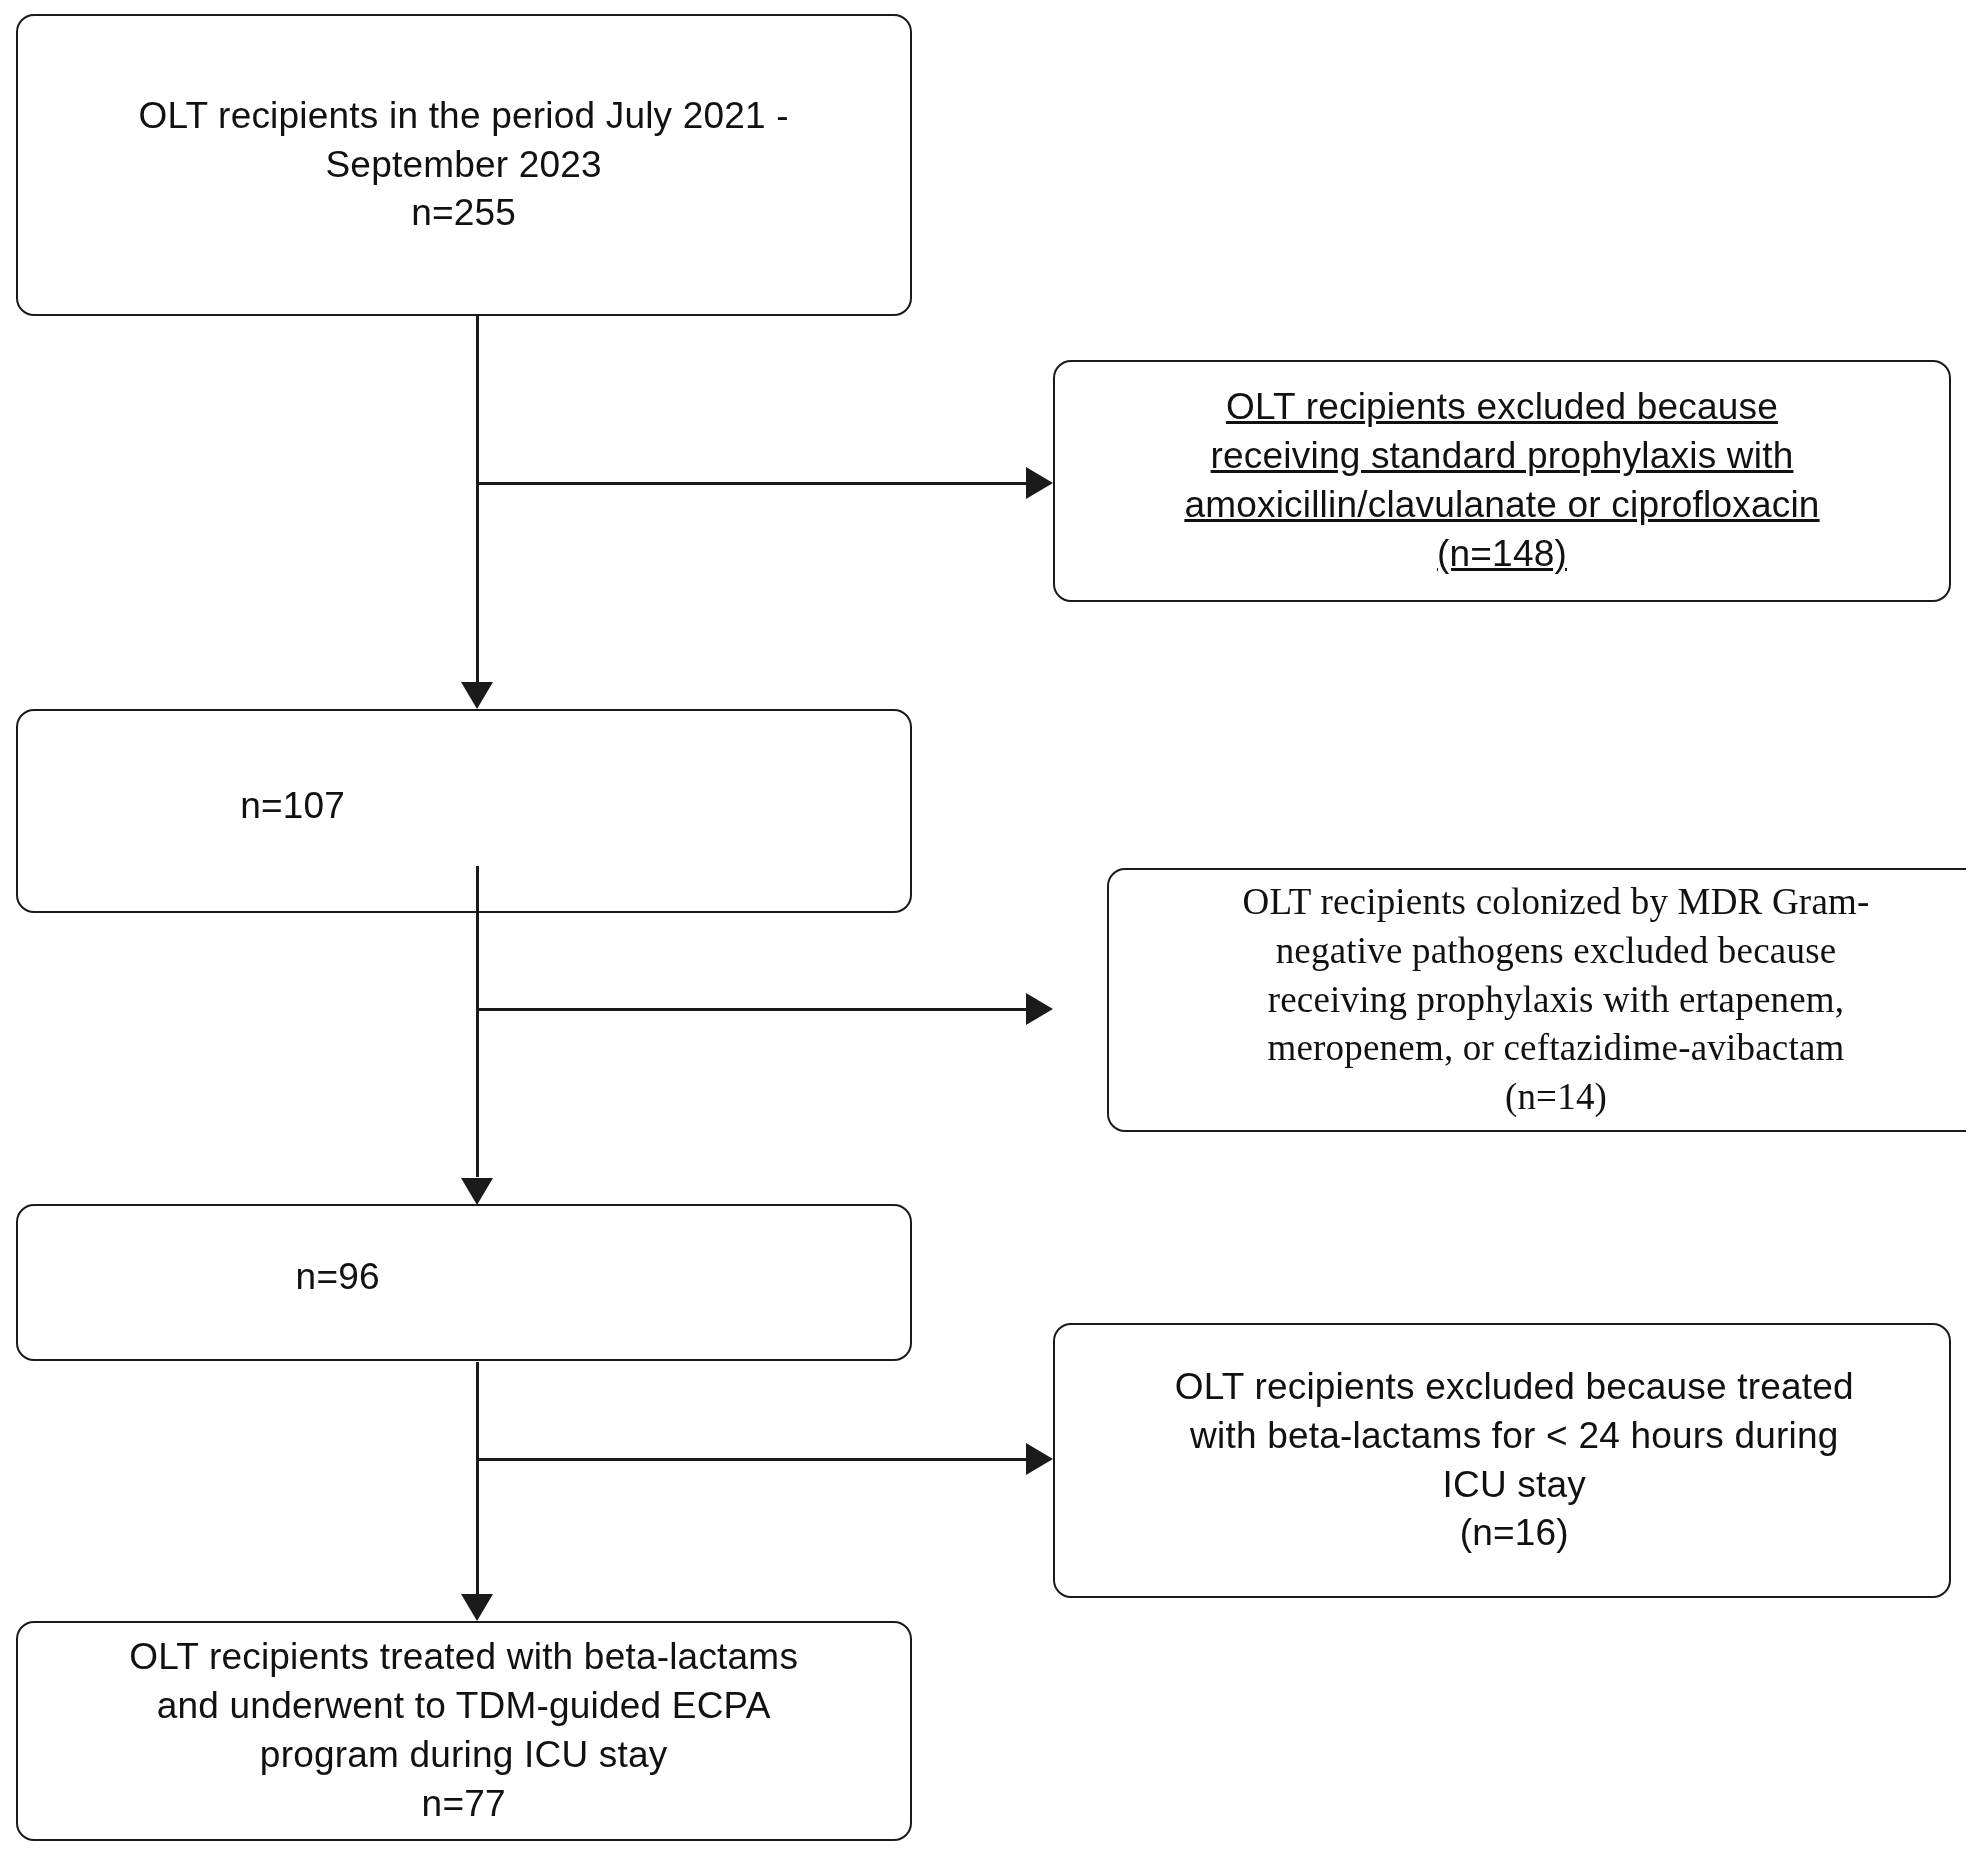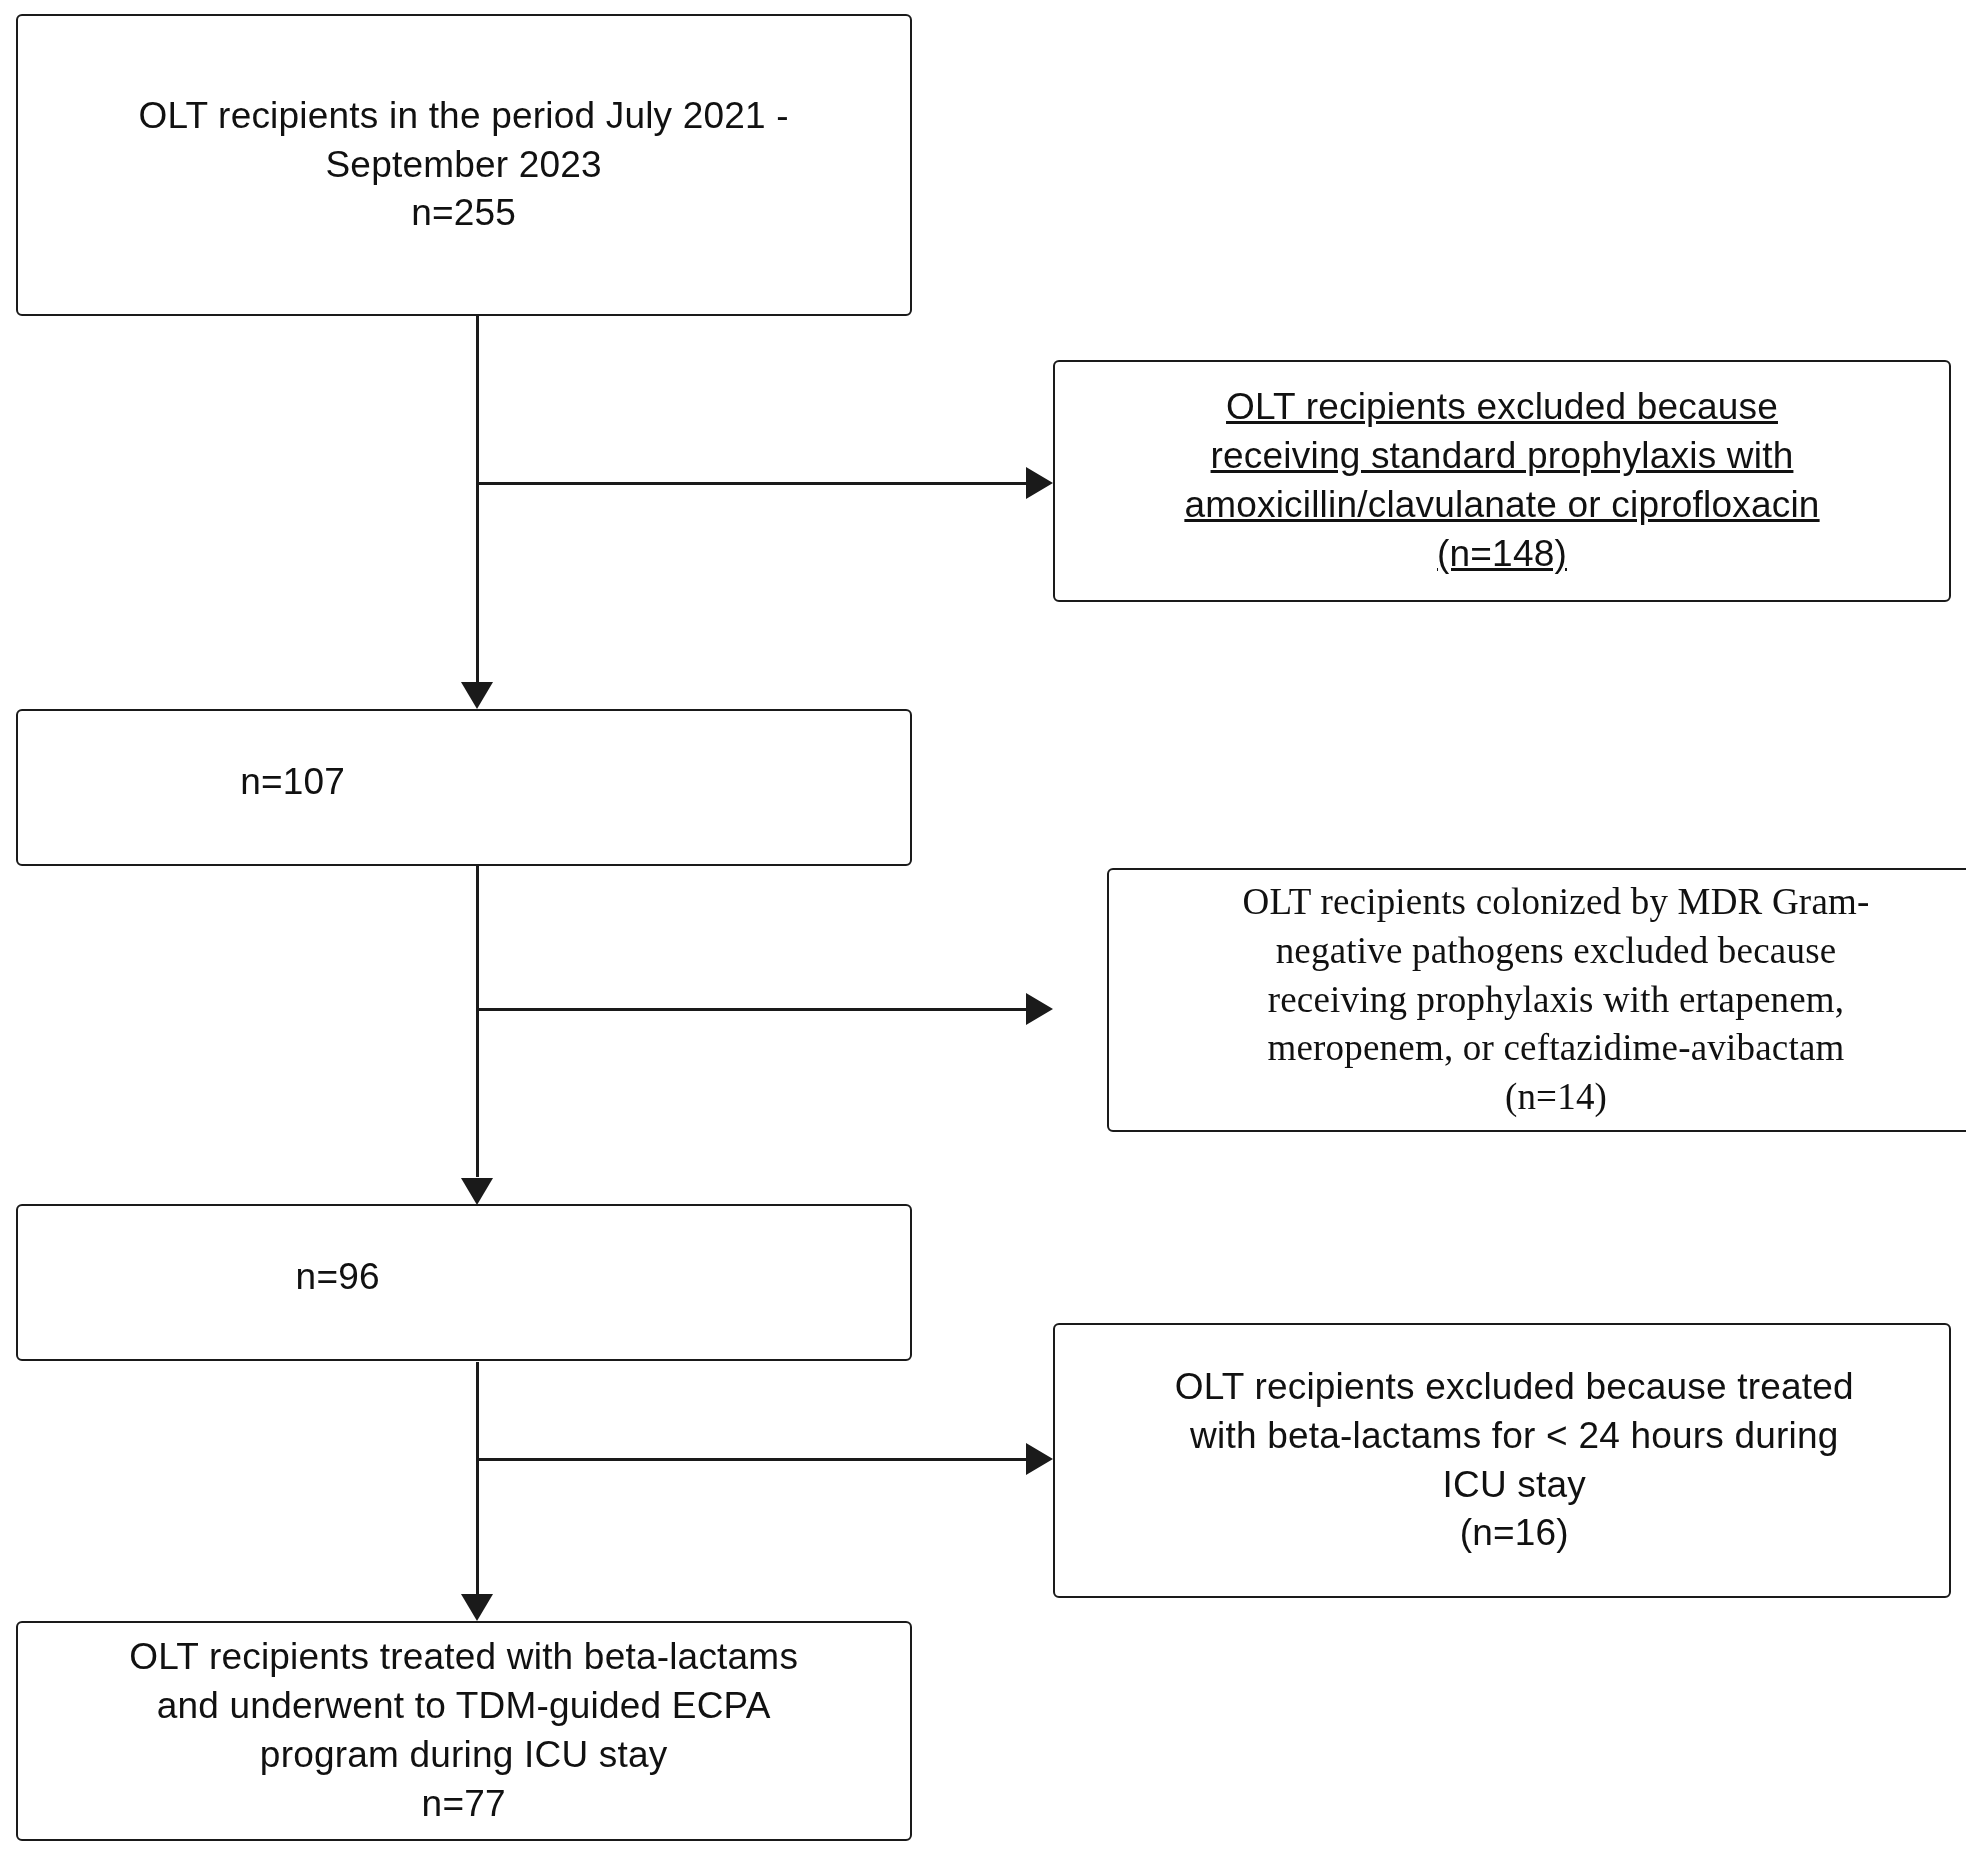--- a/index.html
+++ b/index.html
@@ -12,40 +12,40 @@
     width: 1967px;
     height: 1870px;
     background: #ffffff;
     font-family: "Liberation Sans", sans-serif;
     overflow: hidden;
   }
   .node {
     position: absolute;
     box-sizing: border-box;
     border: 2.4px solid #1a1a1a;
-    border-radius: 6px;
+    border-radius: 18px;
     background: #ffffff;
     display: flex;
     align-items: center;
     justify-content: center;
     text-align: center;
     color: #111111;
     font-size: 37px;
     line-height: 1.32;
     letter-spacing: 0.2px;
     padding: 7.9px 20.4px;
   }
   .node .txt {
     white-space: pre-line;
     display: block;
     width: 100%;
   }
   
   #node-source      { left: 15.7px;   top: 14px;   width: 896px; height: 302px; }
-  #node-stage1      { left: 15.7px;   top: 709px;  width: 896px; height: 157px; }
+  #node-stage1      { left: 15.7px;   top: 709px;  width: 896px; height: 204px; }
   #node-stage2      { left: 15.7px;   top: 1204px; width: 896px; height: 157px; padding-left: 45px; }
   #node-final       { left: 15.7px;   top: 1621px; width: 896px; height: 220px; }
   
   #node-excl1       { left: 1053px; top: 360px;  width: 898px; height: 242px; text-decoration: underline; }
   #node-excl2       { left: 1107px; top: 868px; width: 898px; height: 264px; font-family: Liberation Serif, serif; }
   #node-excl3       { left: 1053px; top: 1323px; width: 898px; height: 275px; padding-left: 45px; }
 
   
   .n-only { justify-content: flex-start; align-items: center; padding-left: 0; }
   .n-only .txt { text-align: center; width: 550px; margin-left: 0; position: relative; top: -4.7px; }

